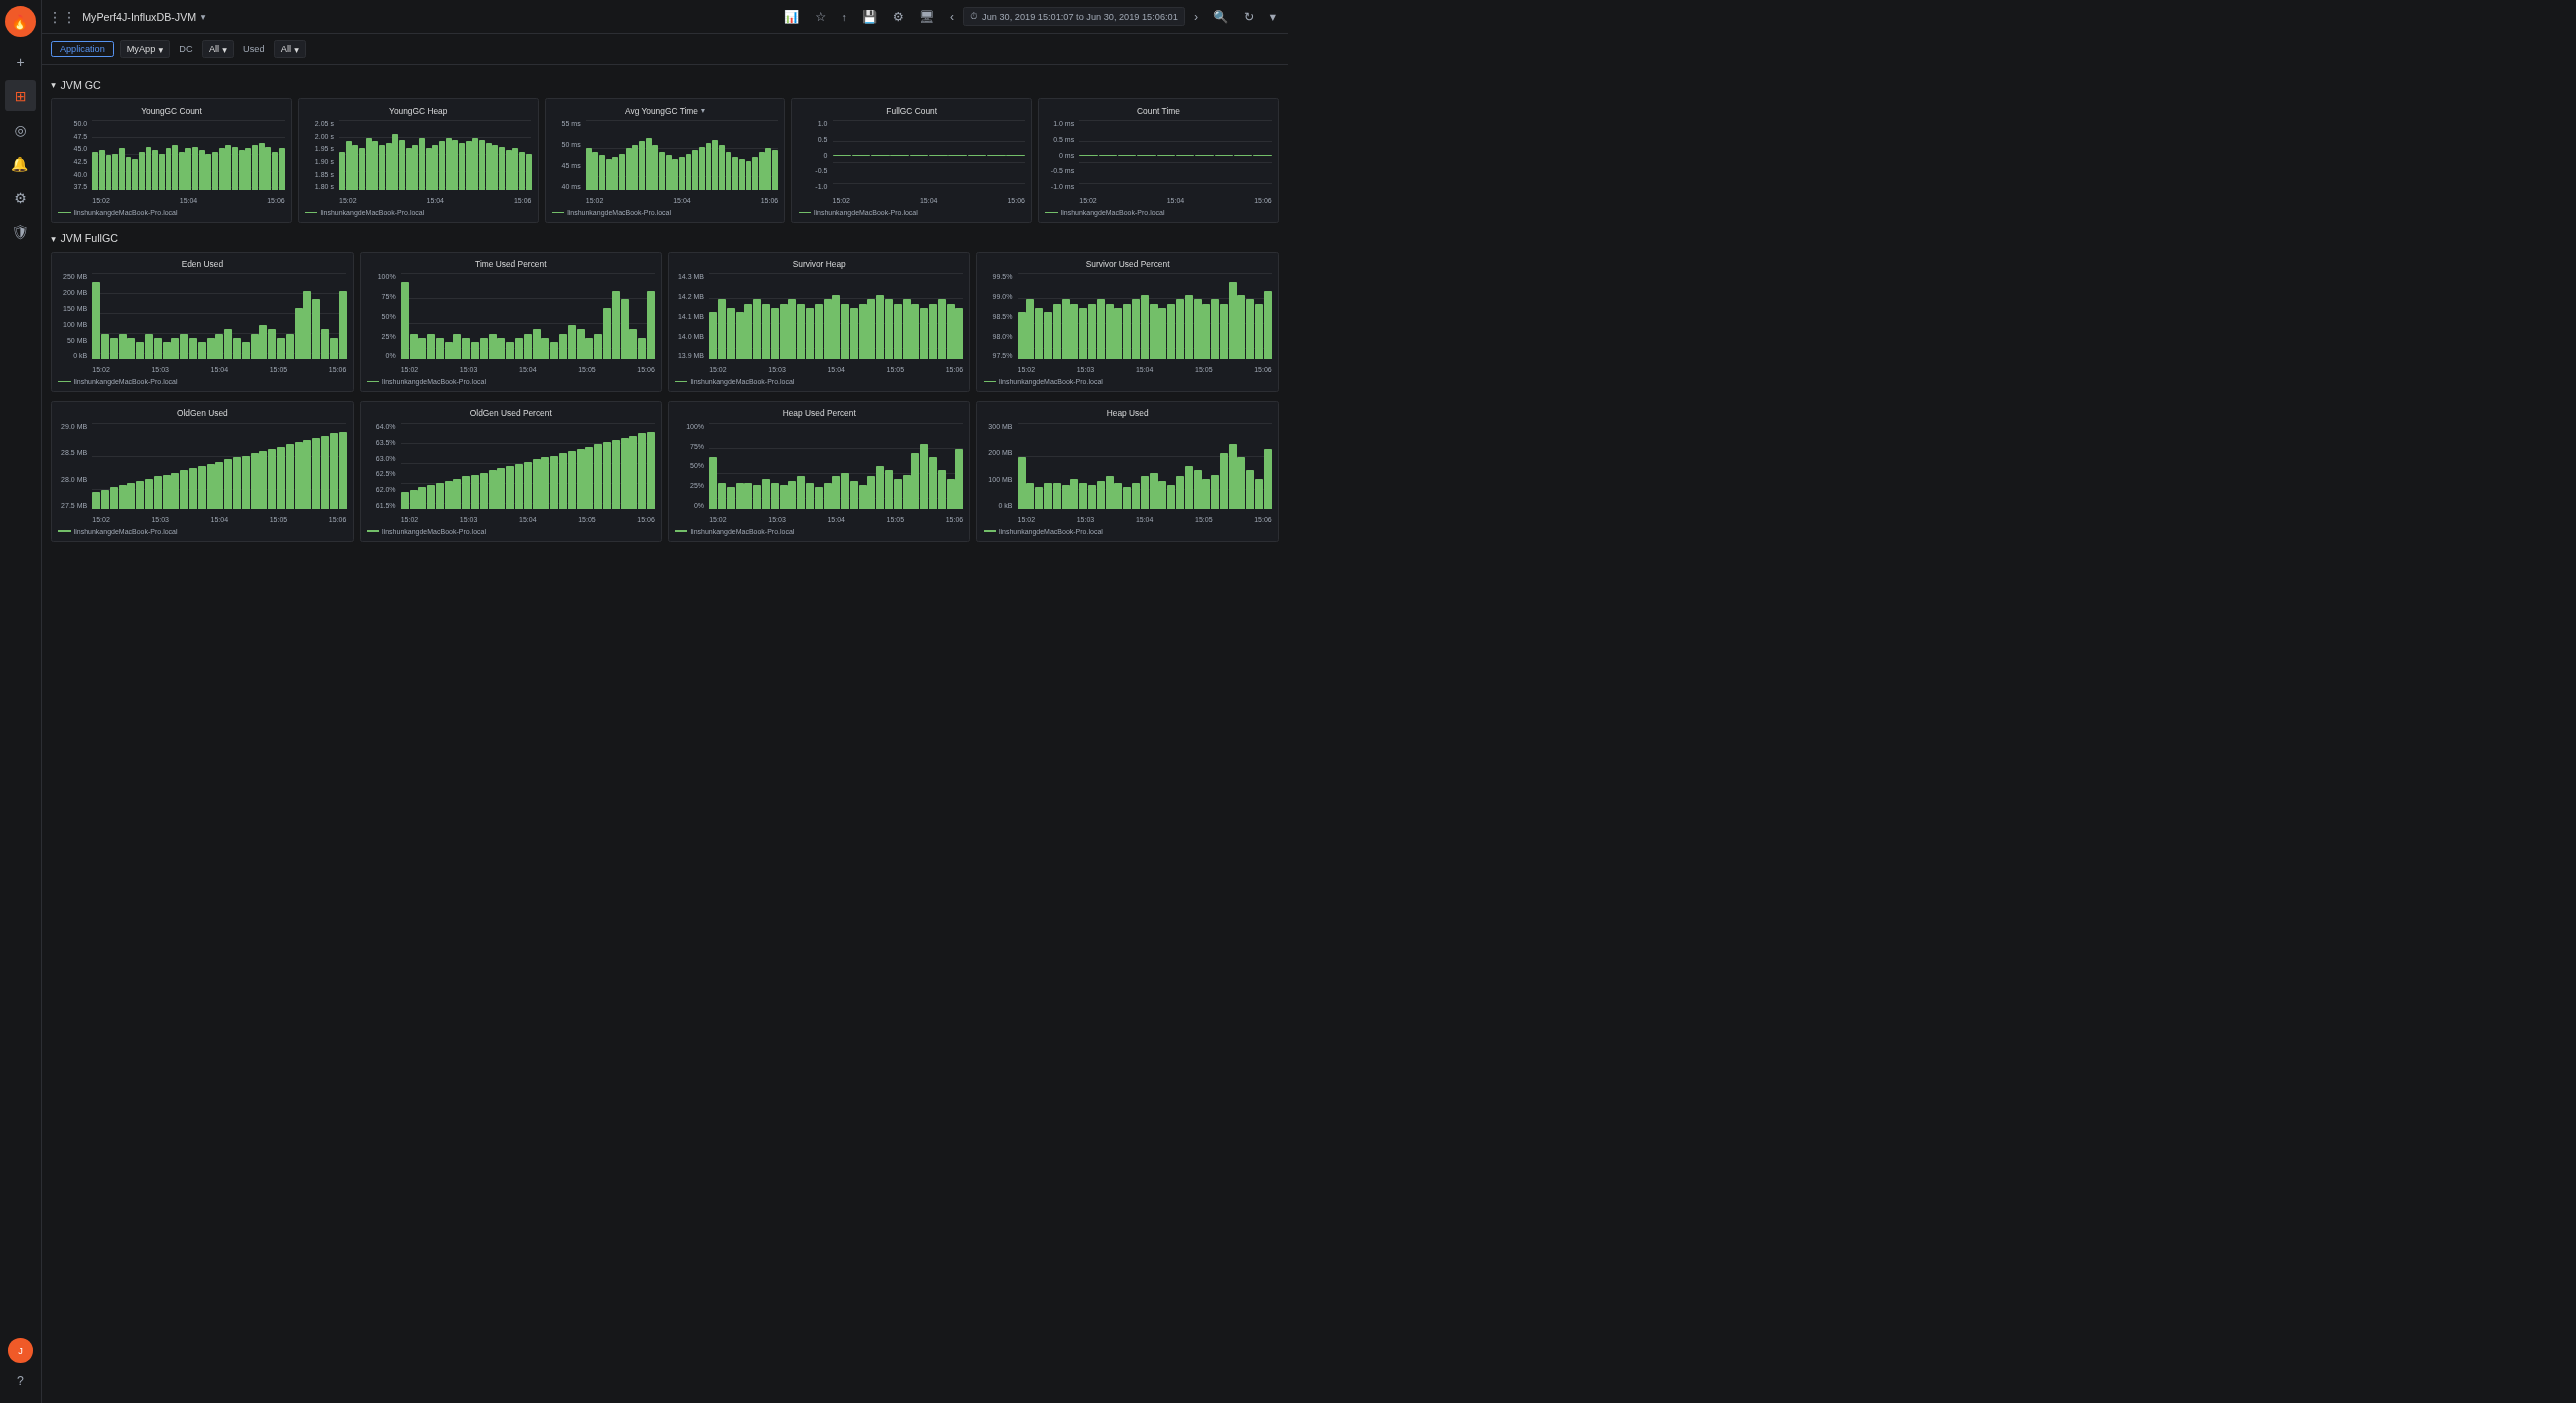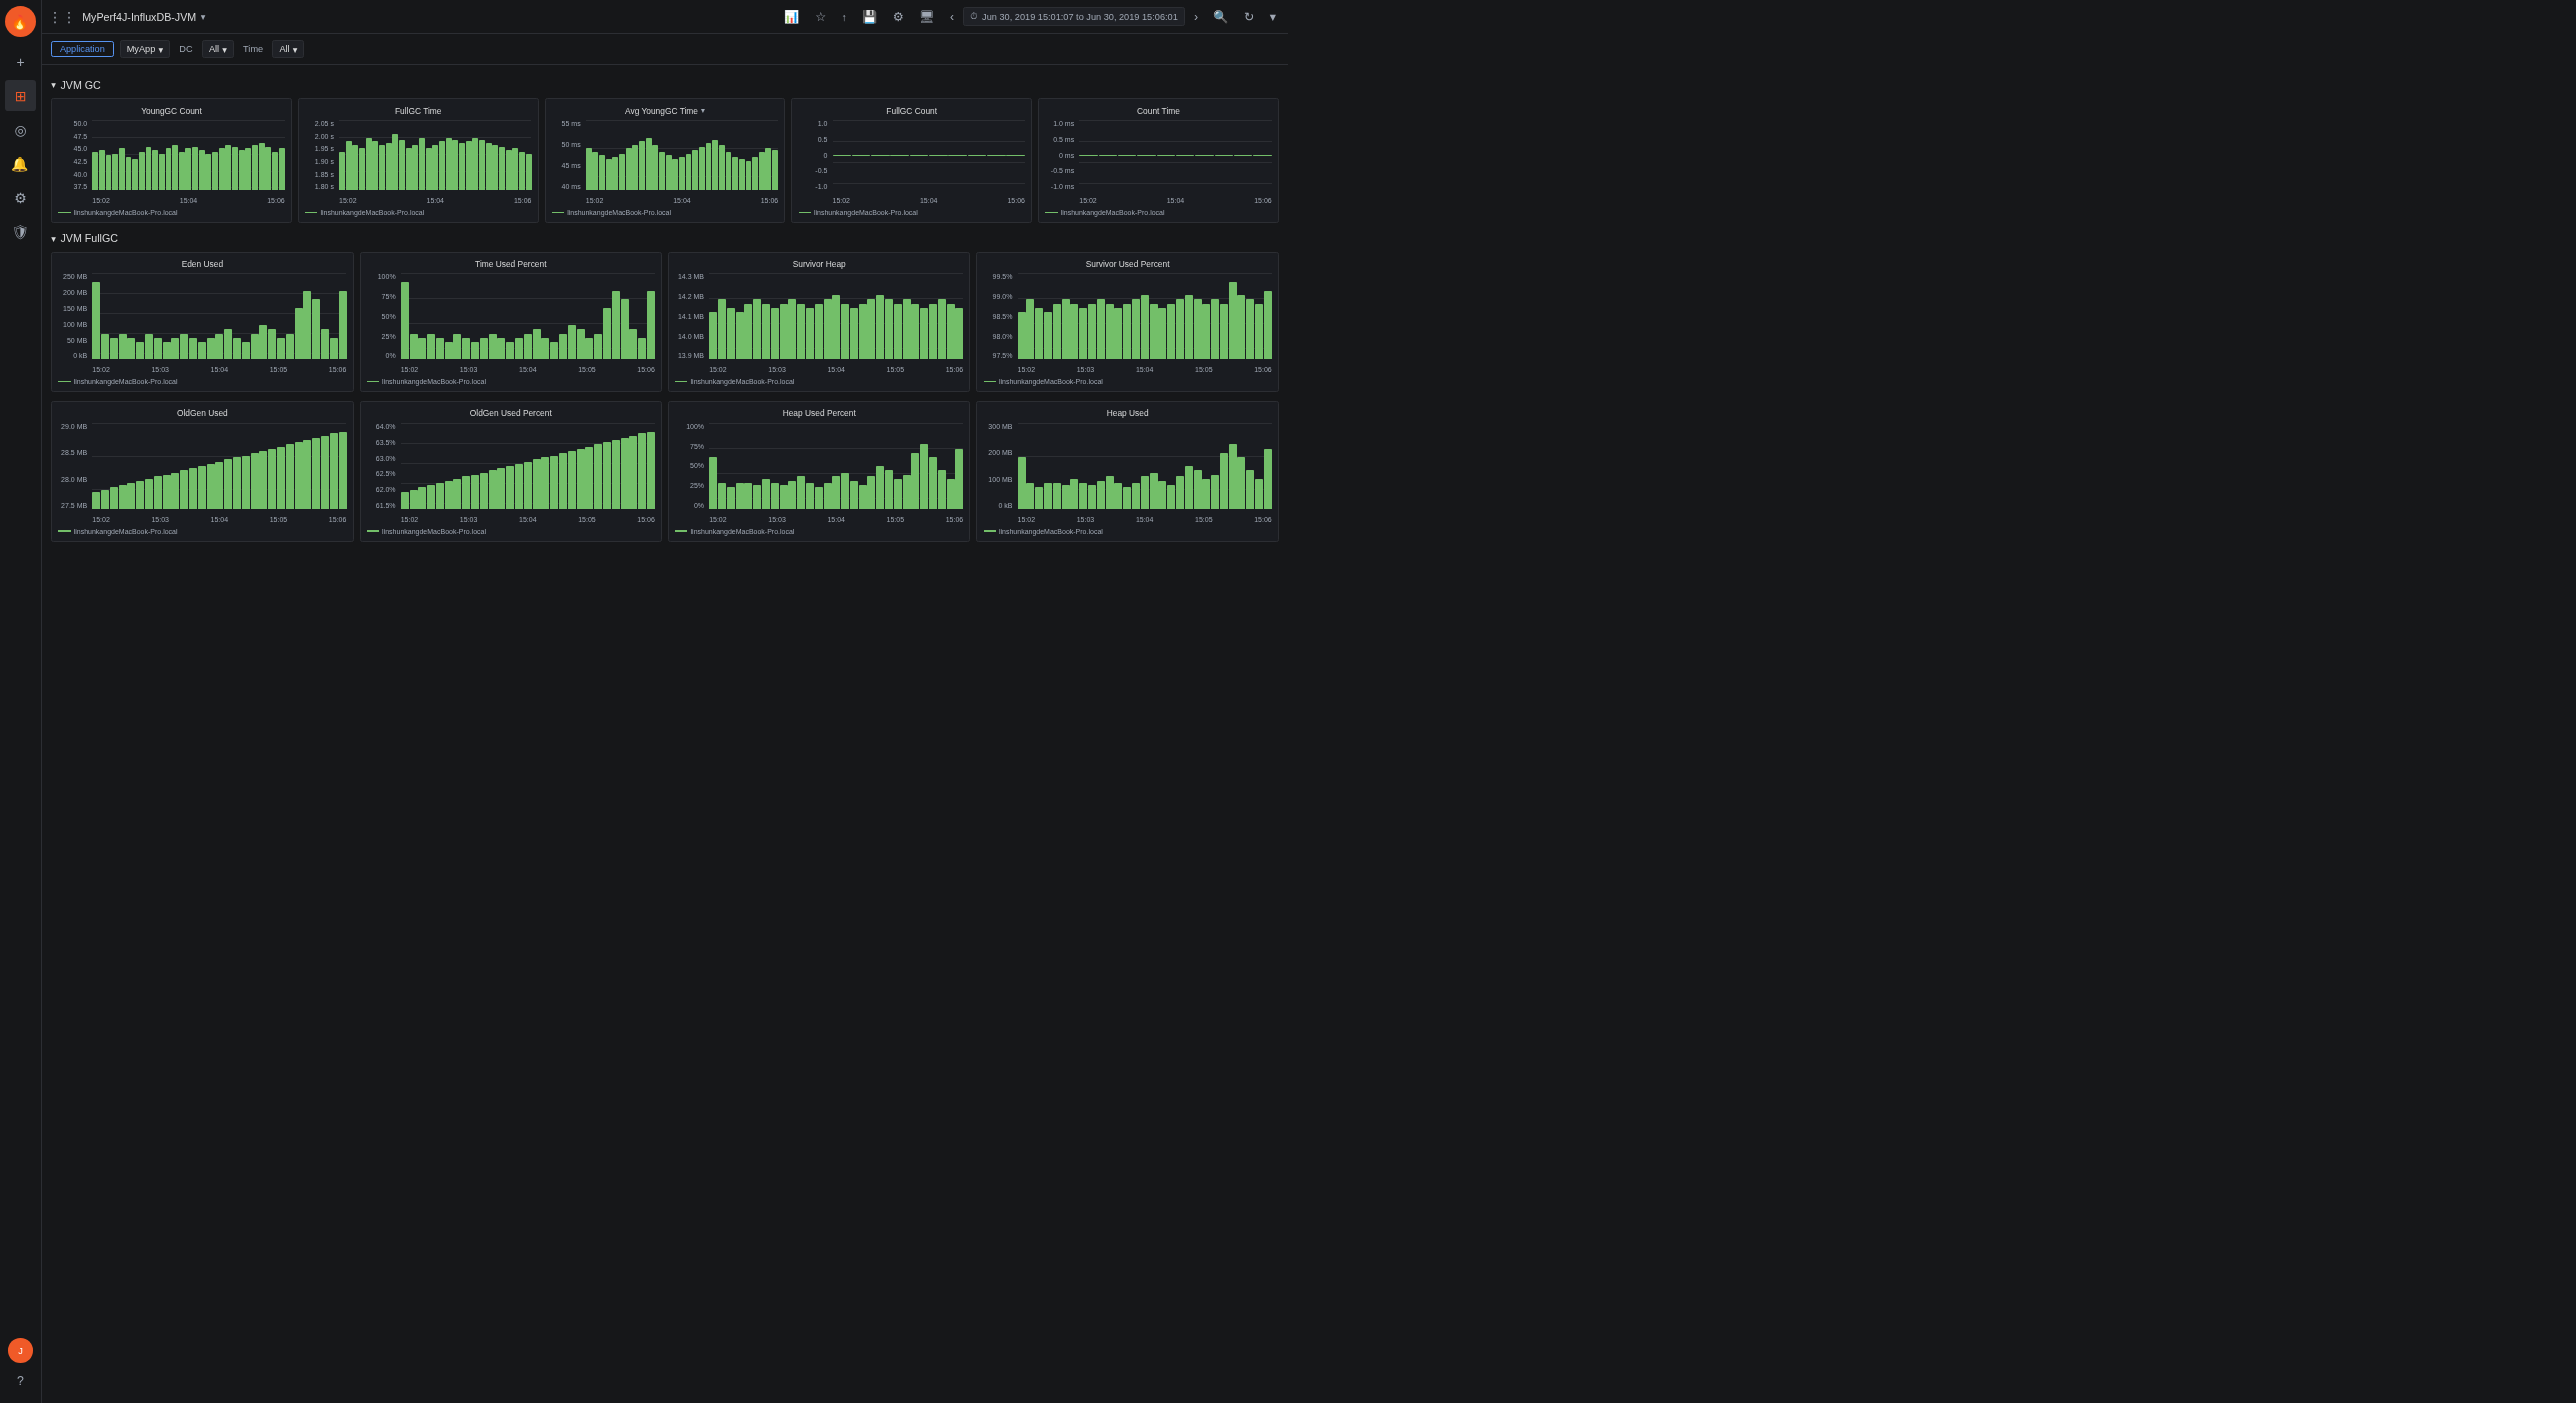--- a/index.html
+++ b/index.html
@@ -351,21 +351,21 @@
     <button class="toolbar-tab-active">Application</button>
     <div class="dropdown-btn">
       <span>MyApp</span>
       <span>▾</span>
     </div>
     <span class="filter-label">DC</span>
     <div class="dropdown-btn">
       <span>All</span>
       <span>▾</span>
     </div>
-    <span class="filter-label">Time</span>
+    <span class="filter-label">Used</span>
     <div class="dropdown-btn">
       <span>All</span>
       <span>▾</span>
     </div>
   </div>
 
   <div class="content">
 
     <div class="section-header">
       <span style="font-size:9.2px;cursor:pointer;">▾</span>
@@ -427,21 +427,21 @@
               <span>15:06</span>
           </div>
         </div>
         <div class="chart-legend">
           <div class="legend-line"></div>
           <span>linshunkangdeMacBook-Pro.local</span>
         </div>
       </div>
 
       <div class="chart-panel">
-        <div class="chart-title">FullGC Time</div>
+        <div class="chart-title">YoungGC Heap</div>
         <div class="chart-area">
           <div class="chart-y-labels">
             <span>2.05 s</span>
               <span>2.00 s</span>
               <span>1.95 s</span>
               <span>1.90 s</span>
               <span>1.85 s</span>
               <span>1.80 s</span>
           </div>
           <div class="grid-line" style="top:0%"></div>

